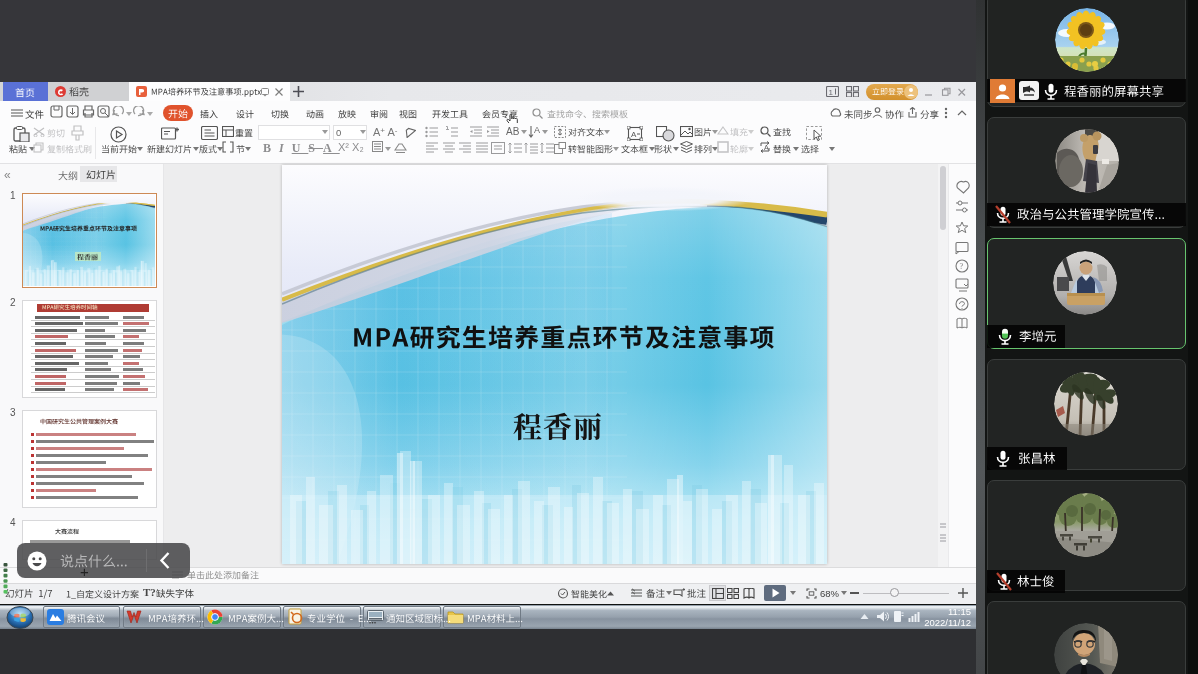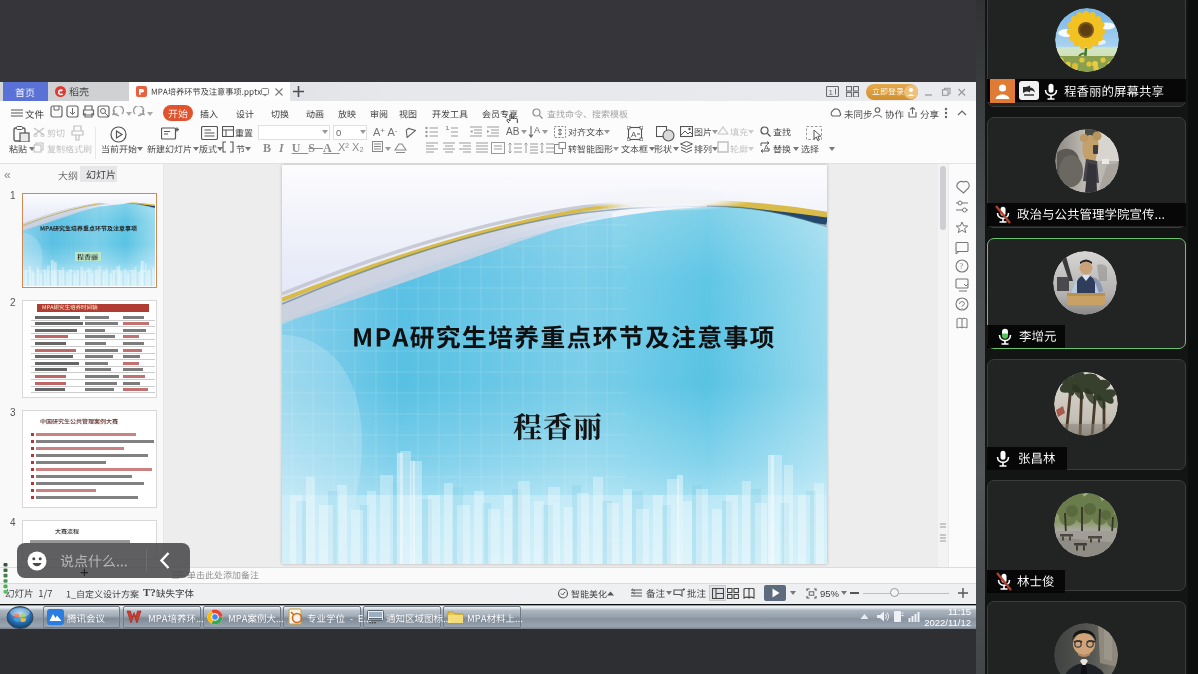--- a/index.html
+++ b/index.html
@@ -1266,21 +1266,21 @@
 <svg class="abs" style="left:772px;top:588px" width="8" height="10">
       <path d="M0.5 0.5 L7.5 5 L0.5 9.5 Z" fill="#fff"></path>
     </svg>
 <svg class="abs" style="left:790px;top:591px" width="6" height="5">
       <path d="M0 0 L3 4 L6 0" fill="#777"></path>
     </svg>
 <svg class="abs" style="left:806px;top:588px" width="11" height="11">
       <path d="M1 3 V1 H3.5 M8 1 H10 V3 M10 8 V10 H8 M3.5 10 H1 V8" fill="none" stroke="#555" stroke-width="1.1"></path>
       <rect x="3.2" y="3.8" width="4.6" height="3.4" fill="none" stroke="#555" stroke-width="0.9"></rect>
     </svg>
-<div class="abs" style="left:820px;top:588px;font:9.5px 'Liberation Sans';color:#3d3d3d">95%</div>
+<div class="abs" style="left:820px;top:588px;font:9.5px 'Liberation Sans';color:#3d3d3d">68%</div>
 <svg class="abs" style="left:841px;top:591px" width="6" height="5">
       <path d="M0 0 L3 4 L6 0" fill="#777"></path>
     </svg>
 <div class="abs" style="left:850px;top:592px;width:9px;height:1.6px;background:#555"></div>
 <div class="abs" style="left:863px;top:592.5px;width:86px;height:1px;background:#bdbdc0"></div>
 <div class="abs" style="left:890px;top:588px;width:9px;height:9px;border-radius:50%;background:#f4f4f5;border:1px solid #98989c"></div>
 <svg class="abs" style="left:958px;top:588px" width="10" height="10">
       <path d="M5 0 V10 M0 5 H10" stroke="#555" stroke-width="1.4"></path>
     </svg>
 <div class="abs" style="left:0;top:605px;width:976px;height:24px;background:linear-gradient(180deg,#e2e8ee 0%,#eef3f6 5%,#a9b4bf 20%,#96a1ad 48%,#8893a0 56%,#9aa5b0 88%,#77828e 100%);border-top:1px solid #95a0aa"></div>

